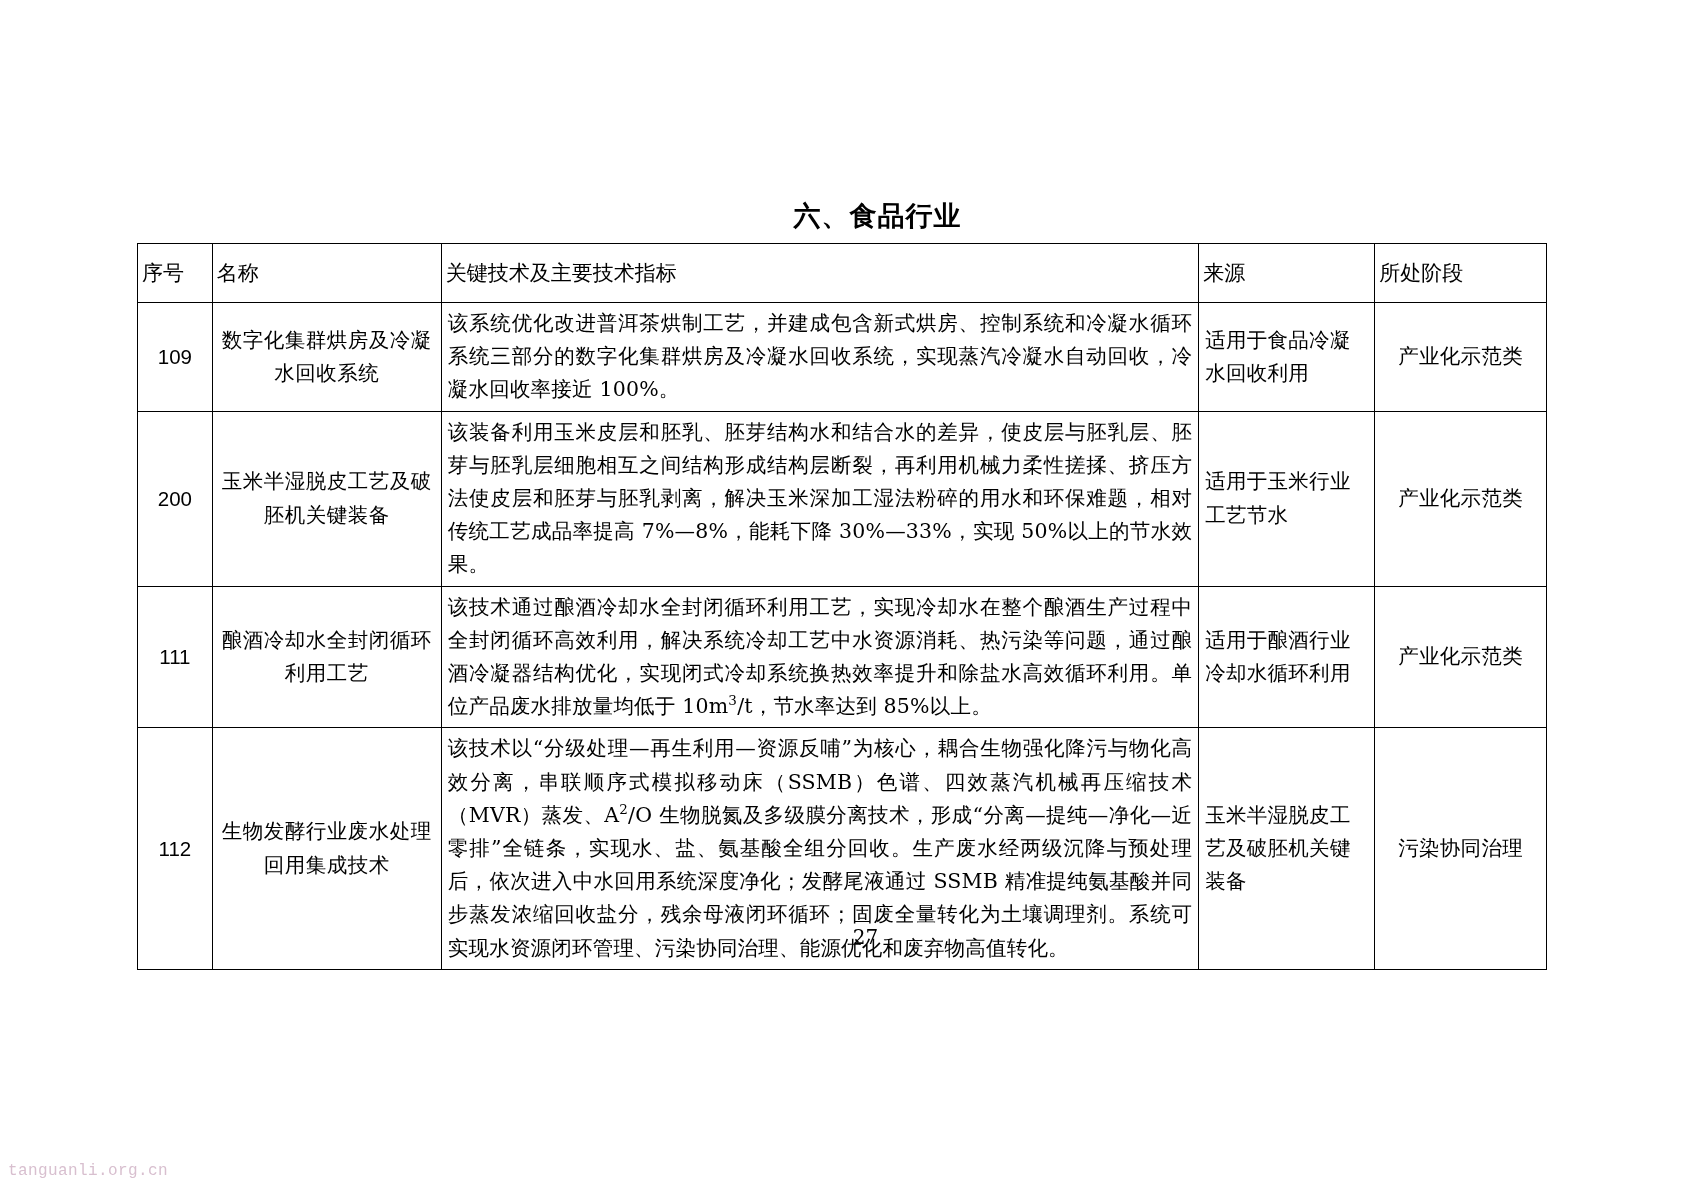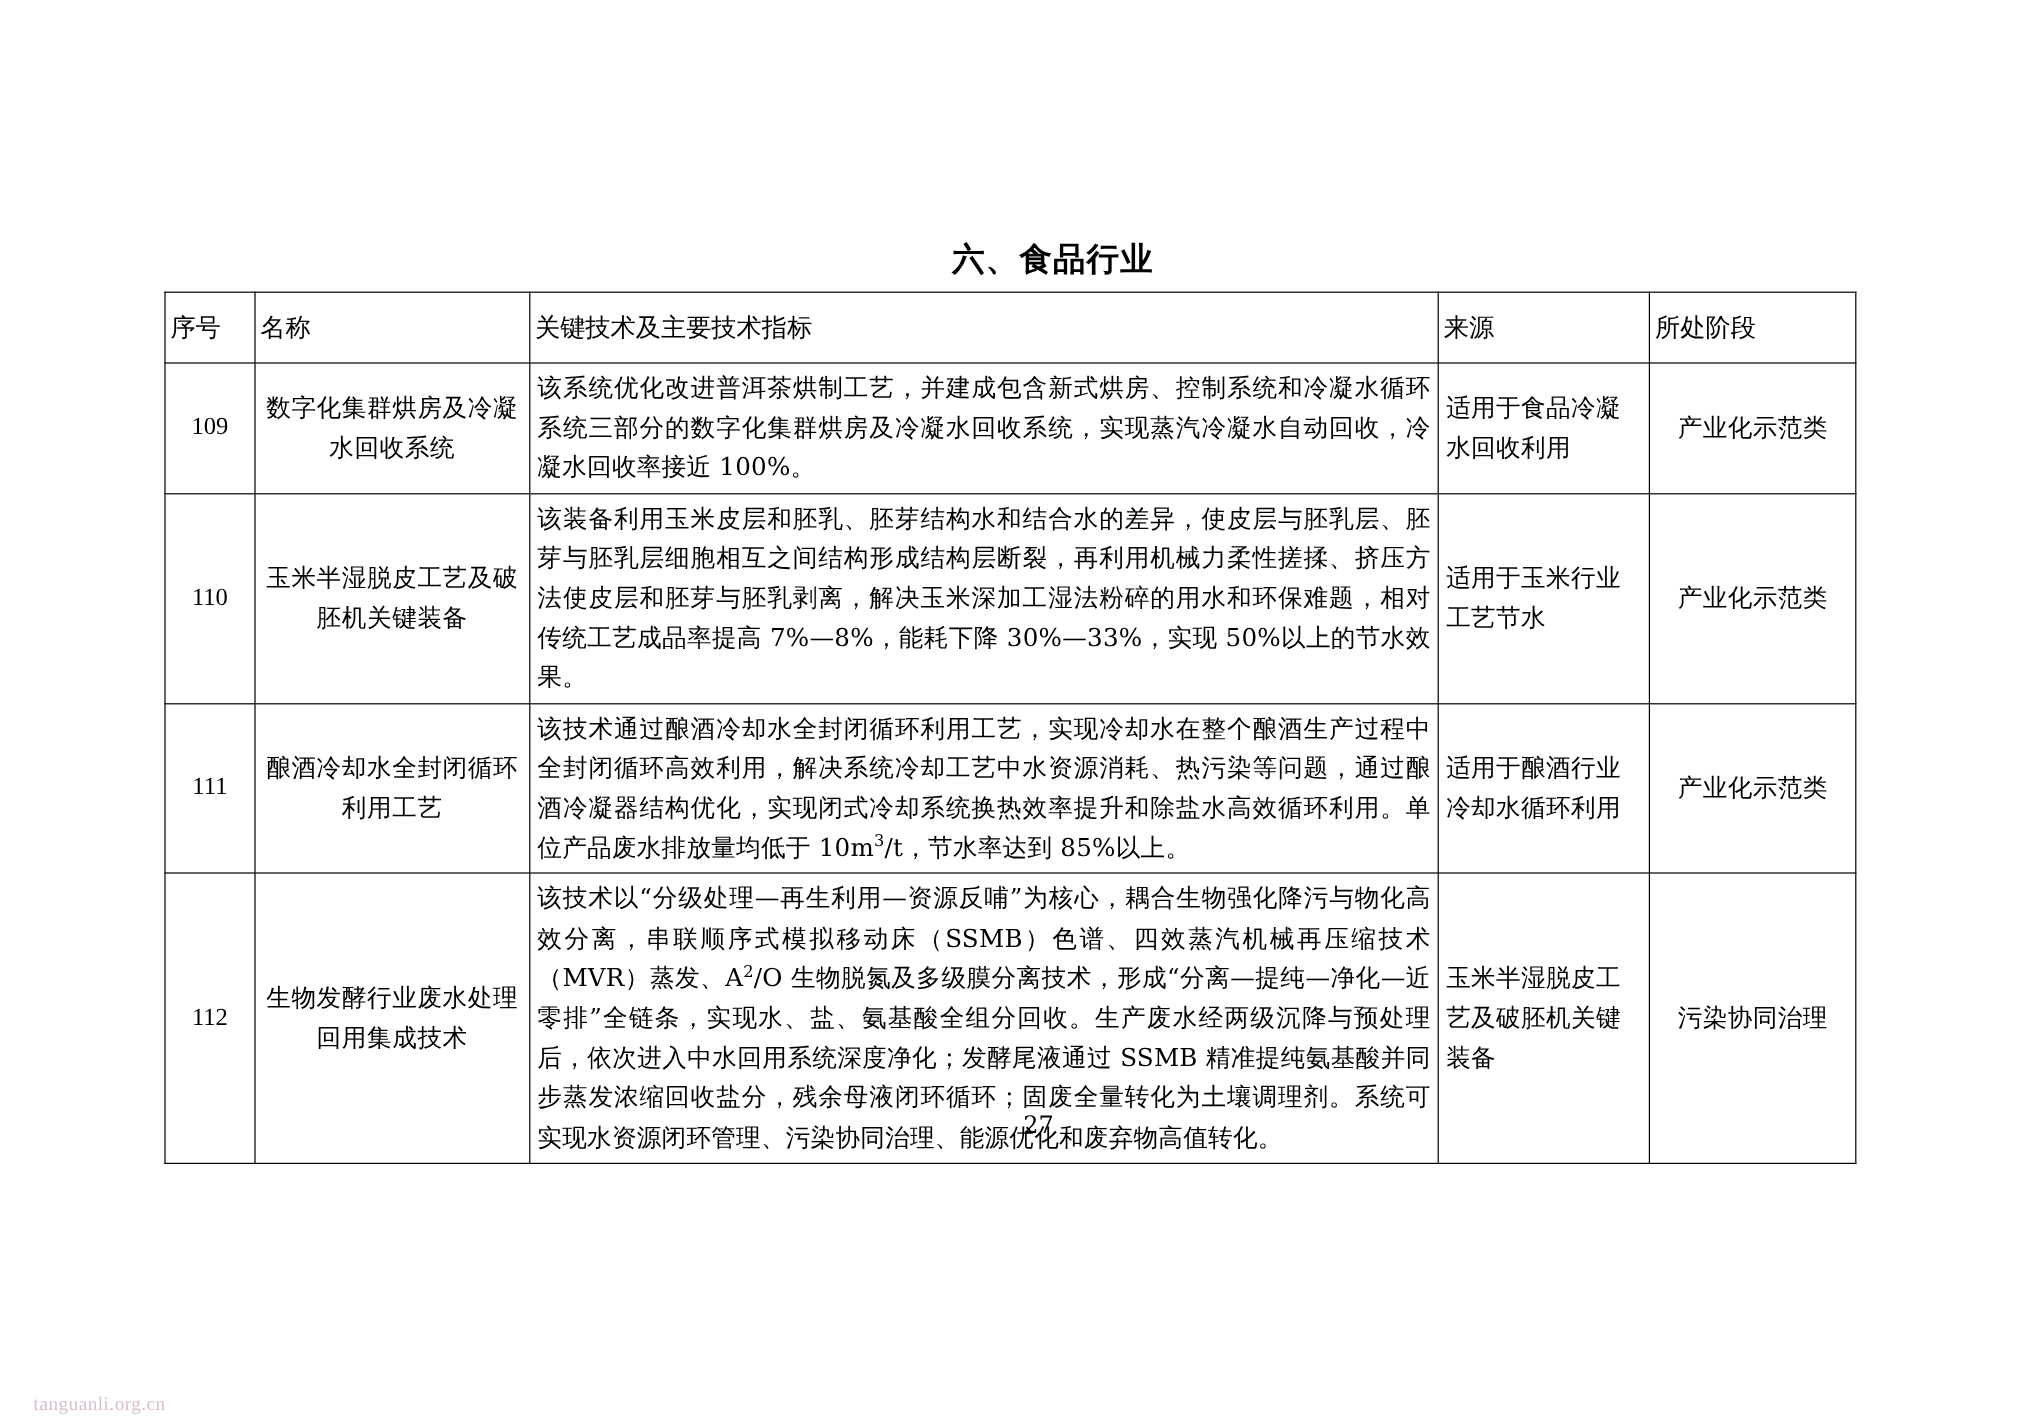--- a/index.html
+++ b/index.html
@@ -62,21 +62,21 @@
     padding: 2px 4px;
   }
   .col-no    { width: 68px; }
   .col-name  { width: 208px; }
   .col-tech  { width: 688px; }
   .col-src   { width: 160px; }
   .col-stage { width: 156px; }
 
   td.cell-no {
     text-align: center;
-    font-family: Liberation Serif, serif;
+    font-family: Liberation Sans, sans-serif;
     font-size: 21px;
   }
   td.cell-name {
     text-align: center;
     letter-spacing: 0.5px;
   }
   td.cell-tech {
     text-align: justify;
     text-align-last: left;
     letter-spacing: 0.2px;
@@ -99,25 +99,24 @@
     width: 1683px;
     text-align: center;
     font-size: 20px;
     font-family: "DejaVu Serif", "Liberation Serif", serif;
     padding-left: 24px;
   }
   .watermark {
     position: absolute;
     left: 8px;
     bottom: 10px;
-    font-family: Liberation Serif, serif;
+    font-family: Liberation Mono, monospace;
     font-size: 16px;
     color: #d8bfcf;
     letter-spacing: 0.4px;
-    margin-left: 20px;
   }
   sup { font-size: 0.66em; vertical-align: super; line-height: 0; }
 </style>
 </head>
 <body>
 
 <div class="page">
 
   <div class="page-title">六、食品行业</div>
 
@@ -140,21 +139,21 @@
     </thead>
     <tbody>
       <tr>
         <td class="cell-no">109</td>
         <td class="cell-name">数字化集群烘房及冷凝水回收系统</td>
         <td class="cell-tech">该系统优化改进普洱茶烘制工艺，并建成包含新式烘房、控制系统和冷凝水循环系统三部分的数字化集群烘房及冷凝水回收系统，实现蒸汽冷凝水自动回收，冷凝水回收率接近 100%。</td>
         <td class="cell-src">适用于食品冷凝水回收利用</td>
         <td class="cell-stage">产业化示范类</td>
       </tr>
       <tr>
-        <td class="cell-no">110</td>
+        <td class="cell-no">200</td>
         <td class="cell-name">玉米半湿脱皮工艺及破胚机关键装备</td>
         <td class="cell-tech">该装备利用玉米皮层和胚乳、胚芽结构水和结合水的差异，使皮层与胚乳层、胚芽与胚乳层细胞相互之间结构形成结构层断裂，再利用机械力柔性搓揉、挤压方法使皮层和胚芽与胚乳剥离，解决玉米深加工湿法粉碎的用水和环保难题，相对传统工艺成品率提高 7%—8%，能耗下降 30%—33%，实现 50%以上的节水效果。</td>
         <td class="cell-src">适用于玉米行业工艺节水</td>
         <td class="cell-stage">产业化示范类</td>
       </tr>
       <tr>
         <td class="cell-no">111</td>
         <td class="cell-name">酿酒冷却水全封闭循环利用工艺</td>
         <td class="cell-tech">该技术通过酿酒冷却水全封闭循环利用工艺，实现冷却水在整个酿酒生产过程中全封闭循环高效利用，解决系统冷却工艺中水资源消耗、热污染等问题，通过酿酒冷凝器结构优化，实现闭式冷却系统换热效率提升和除盐水高效循环利用。单位产品废水排放量均低于 10m<sup>3</sup>/t，节水率达到 85%以上。</td>
         <td class="cell-src">适用于酿酒行业冷却水循环利用</td>

